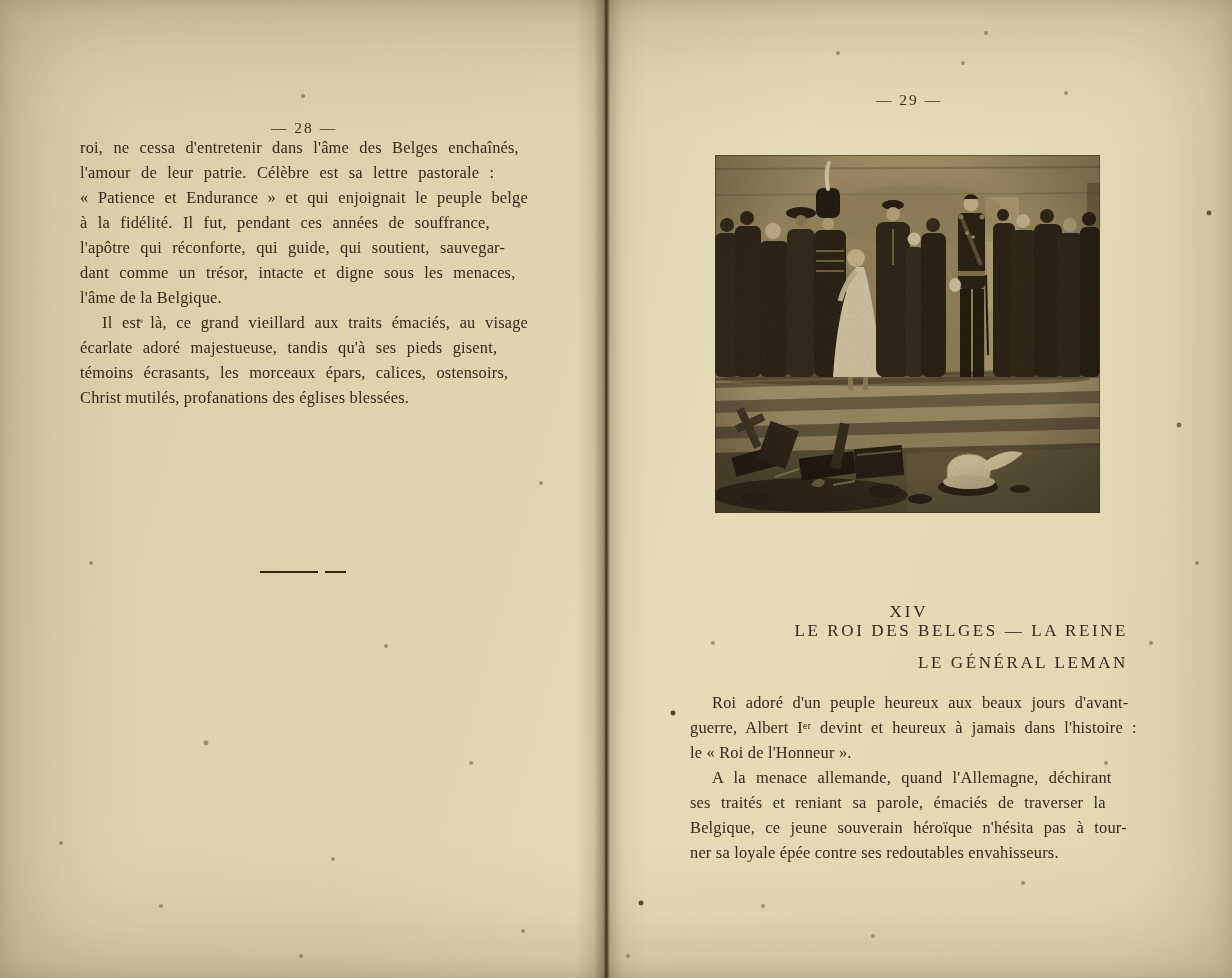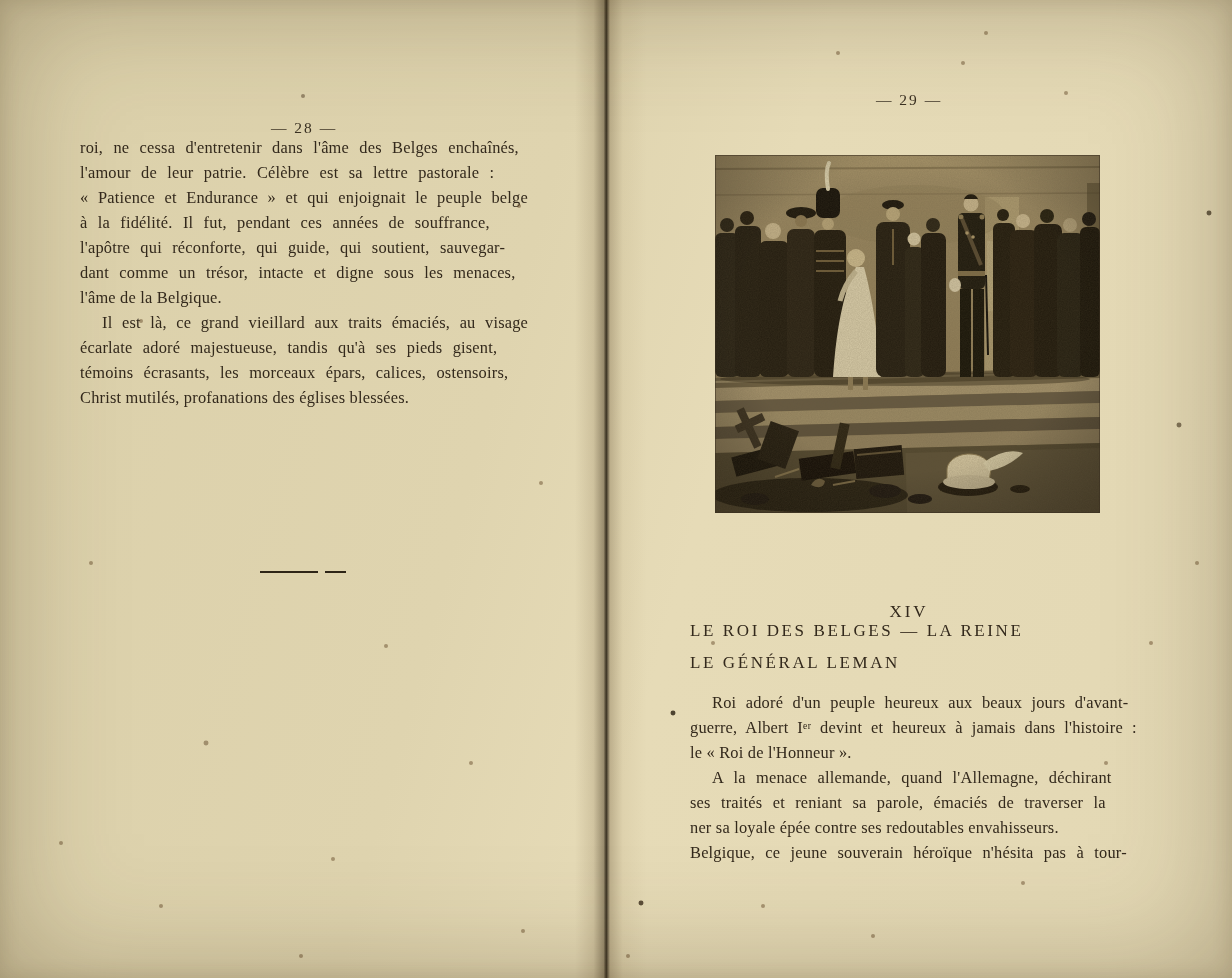--- a/index.html
+++ b/index.html
@@ -46,21 +46,21 @@
     position:absolute; left:99px; top:155px; width:385px; height:358px;
     background:#8f7d57;
   }
   .photo svg { display:block; }
 
   .chapnum {
     position:absolute; left:74px; top:572px; width:438px; height:25px;
     line-height:25px; text-align:center; font-size:17px; letter-spacing:3px;margin-top:27px;
   }
   .chaptitle {
-    position:absolute; left:74px; top:615px; width:438px; text-align:left;
+    position:absolute; left:74px; top:615px; width:438px; text-align:right;
     font-size:17px; letter-spacing:2.6px;
   }
   .title-line { height:32px; line-height:32px; white-space:nowrap; }
 
   .spine {
     position:absolute; left:575px; top:0; width:92px; height:978px; pointer-events:none;
     background: linear-gradient(90deg,
       rgba(120,95,55,0) 0%, rgba(100,78,45,0.16) 20%,
       rgba(62,47,24,0.45) 31%, rgba(28,20,8,0.85) 34%,
       rgba(96,76,44,0.30) 38%, rgba(150,128,85,0.10) 52%,
@@ -259,22 +259,22 @@
       </div>
     <div class="textblock tb-right">
         <div class="para">
           <div class="jline indent" style="word-spacing: 5.125px;"><span>Roi adoré d'un peuple heureux aux beaux jours d'avant-</span></div>
           <div class="jline" style="word-spacing: 4.6px;"><span>guerre, Albert Iᵉʳ devint et heureux à jamais dans l'histoire :</span></div>
           <div class="jline last"><span>le « Roi de l'Honneur ».</span></div>
         </div>
         <div class="para">
           <div class="jline indent" style="word-spacing: 6px;"><span>A la menace allemande, quand l'Allemagne, déchirant</span></div>
           <div class="jline" style="word-spacing: 6px;"><span>ses traités et reniant sa parole, émaciés de traverser la</span></div>
+          <div class="jline" style="word-spacing: 6px;"><span>Belgique, ce jeune souverain héroïque n'hésita pas à tour-</span></div>
           <div class="jline last"><span>ner sa loyale épée contre ses redoutables envahisseurs.</span></div>
-          <div class="jline" style="word-spacing: 6px;"><span>Belgique, ce jeune souverain héroïque n'hésita pas à tour-</span></div>
         </div>
       </div>
   </div>
 
   <div class="spine"></div>
   <div class="speckles"></div>
   <div class="vignette"></div>
 </div>
 
 </body></html>

